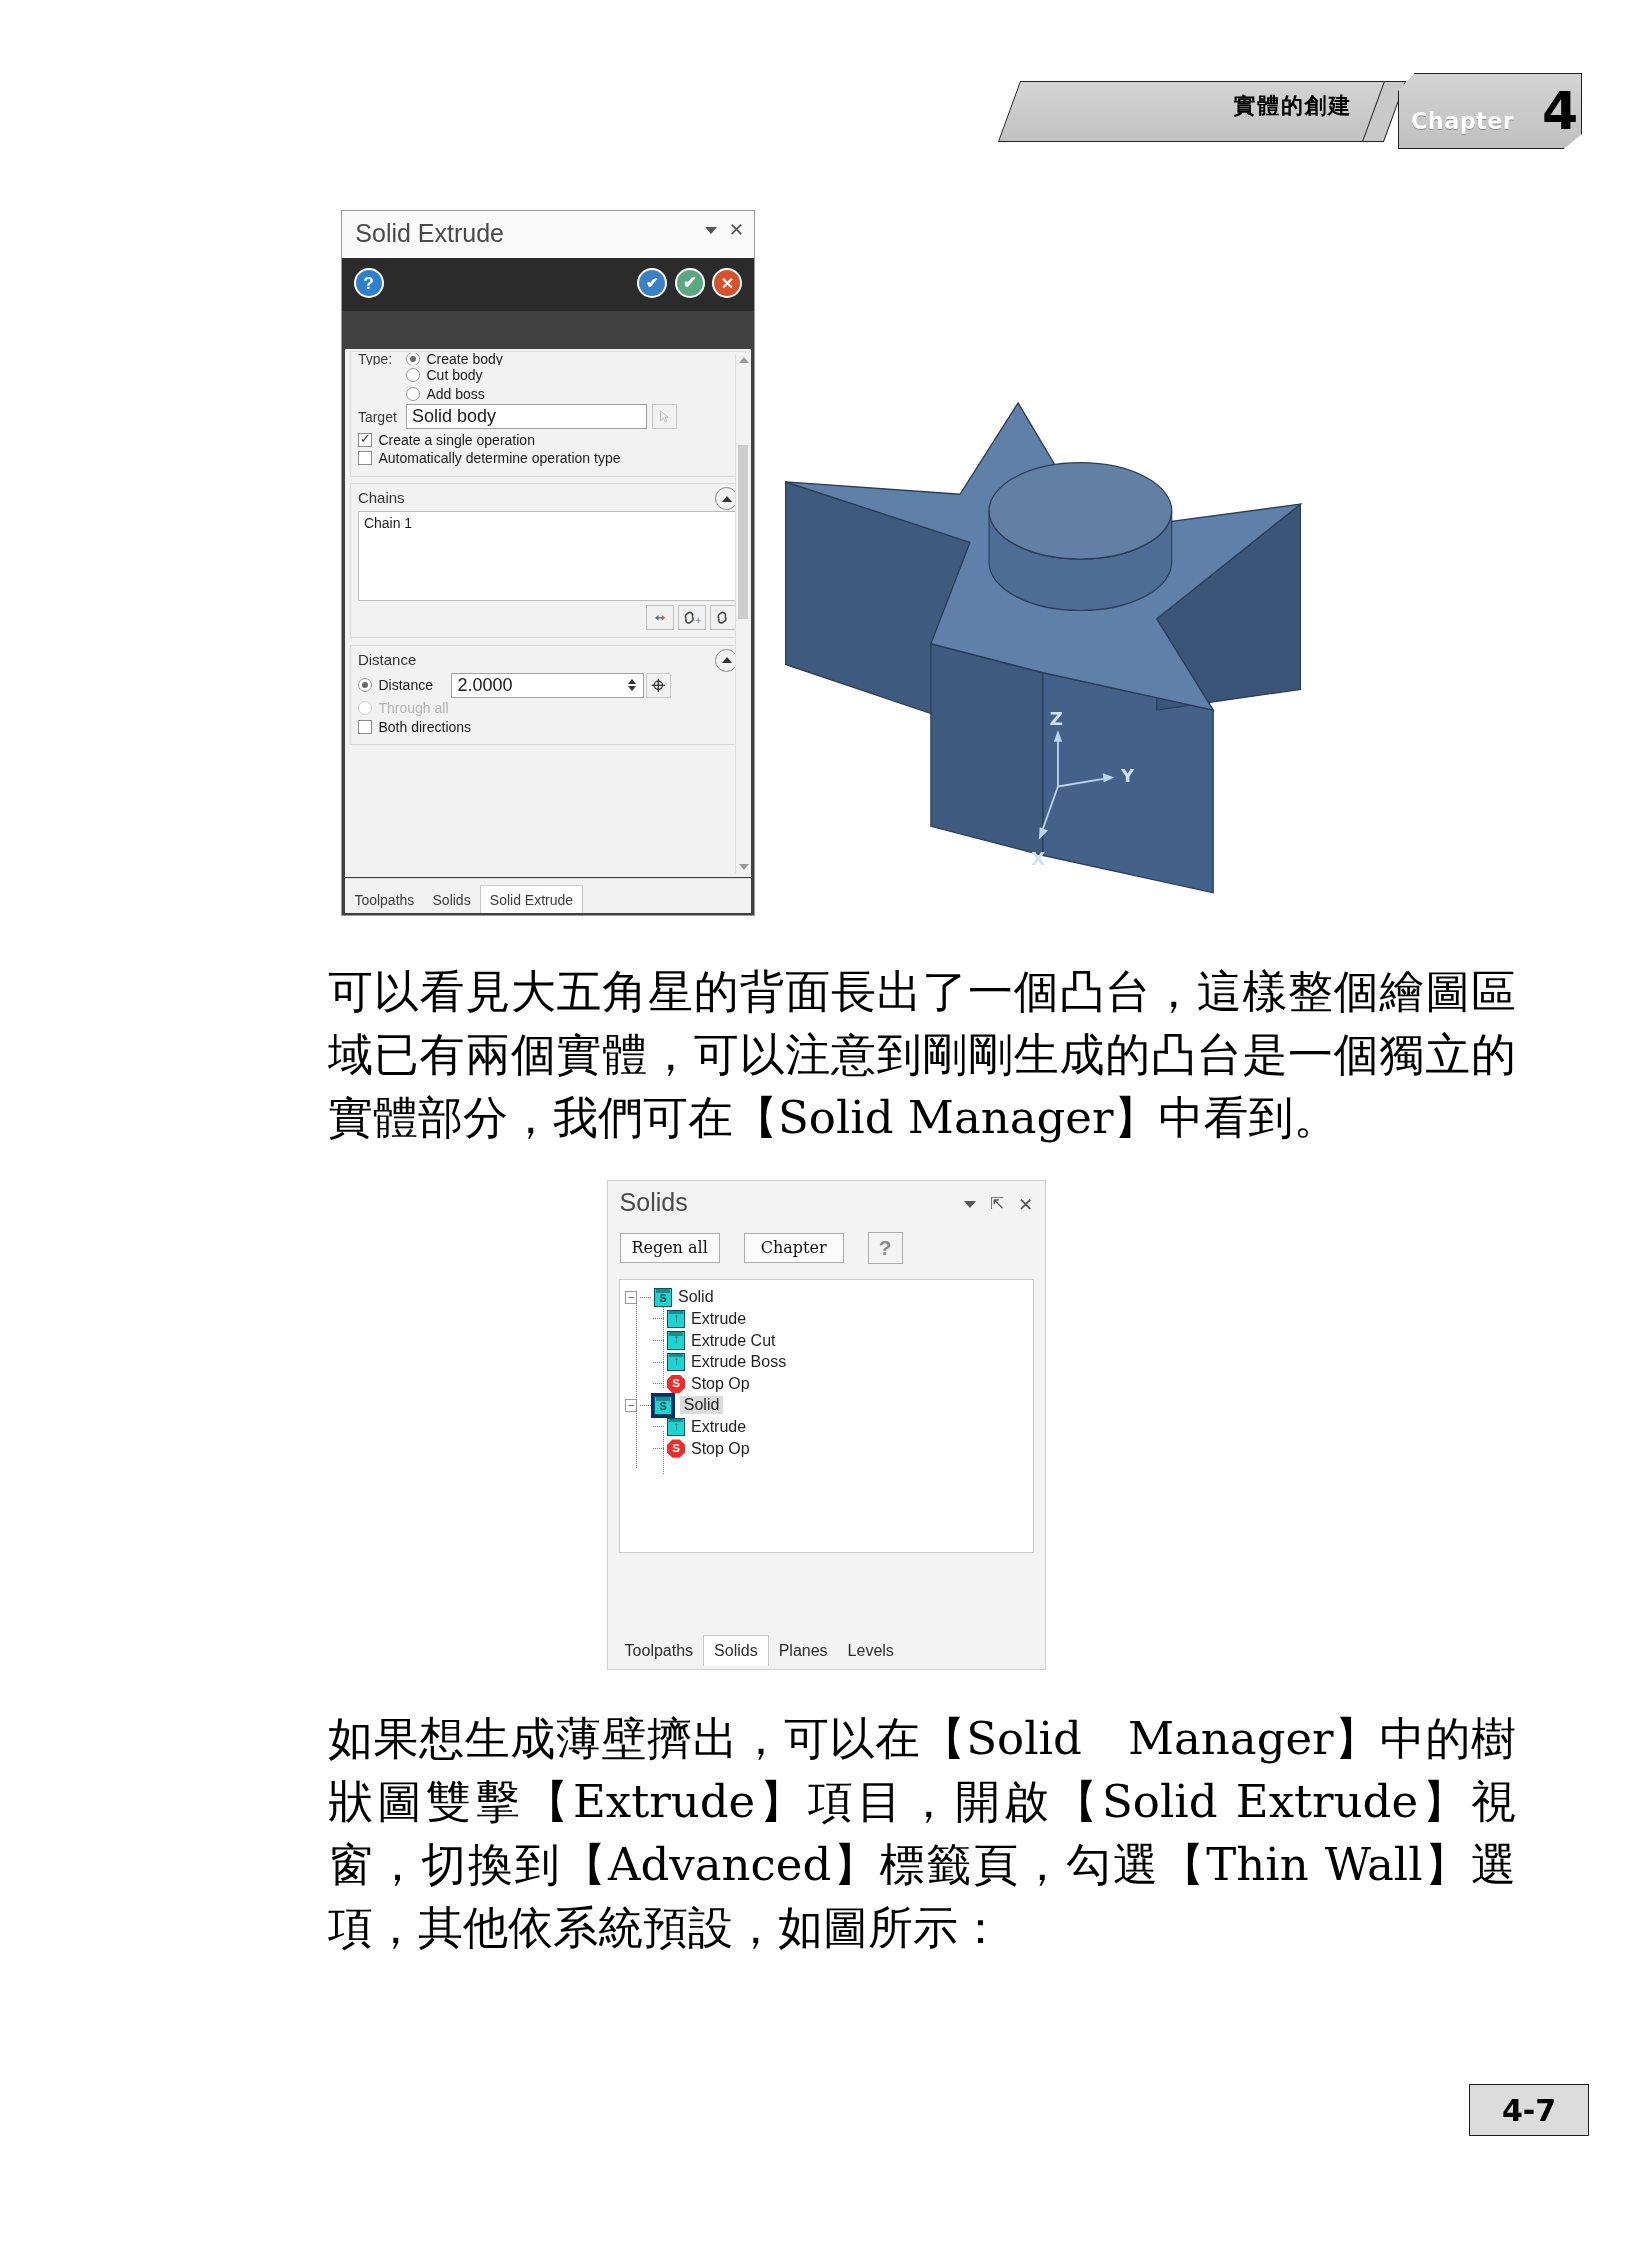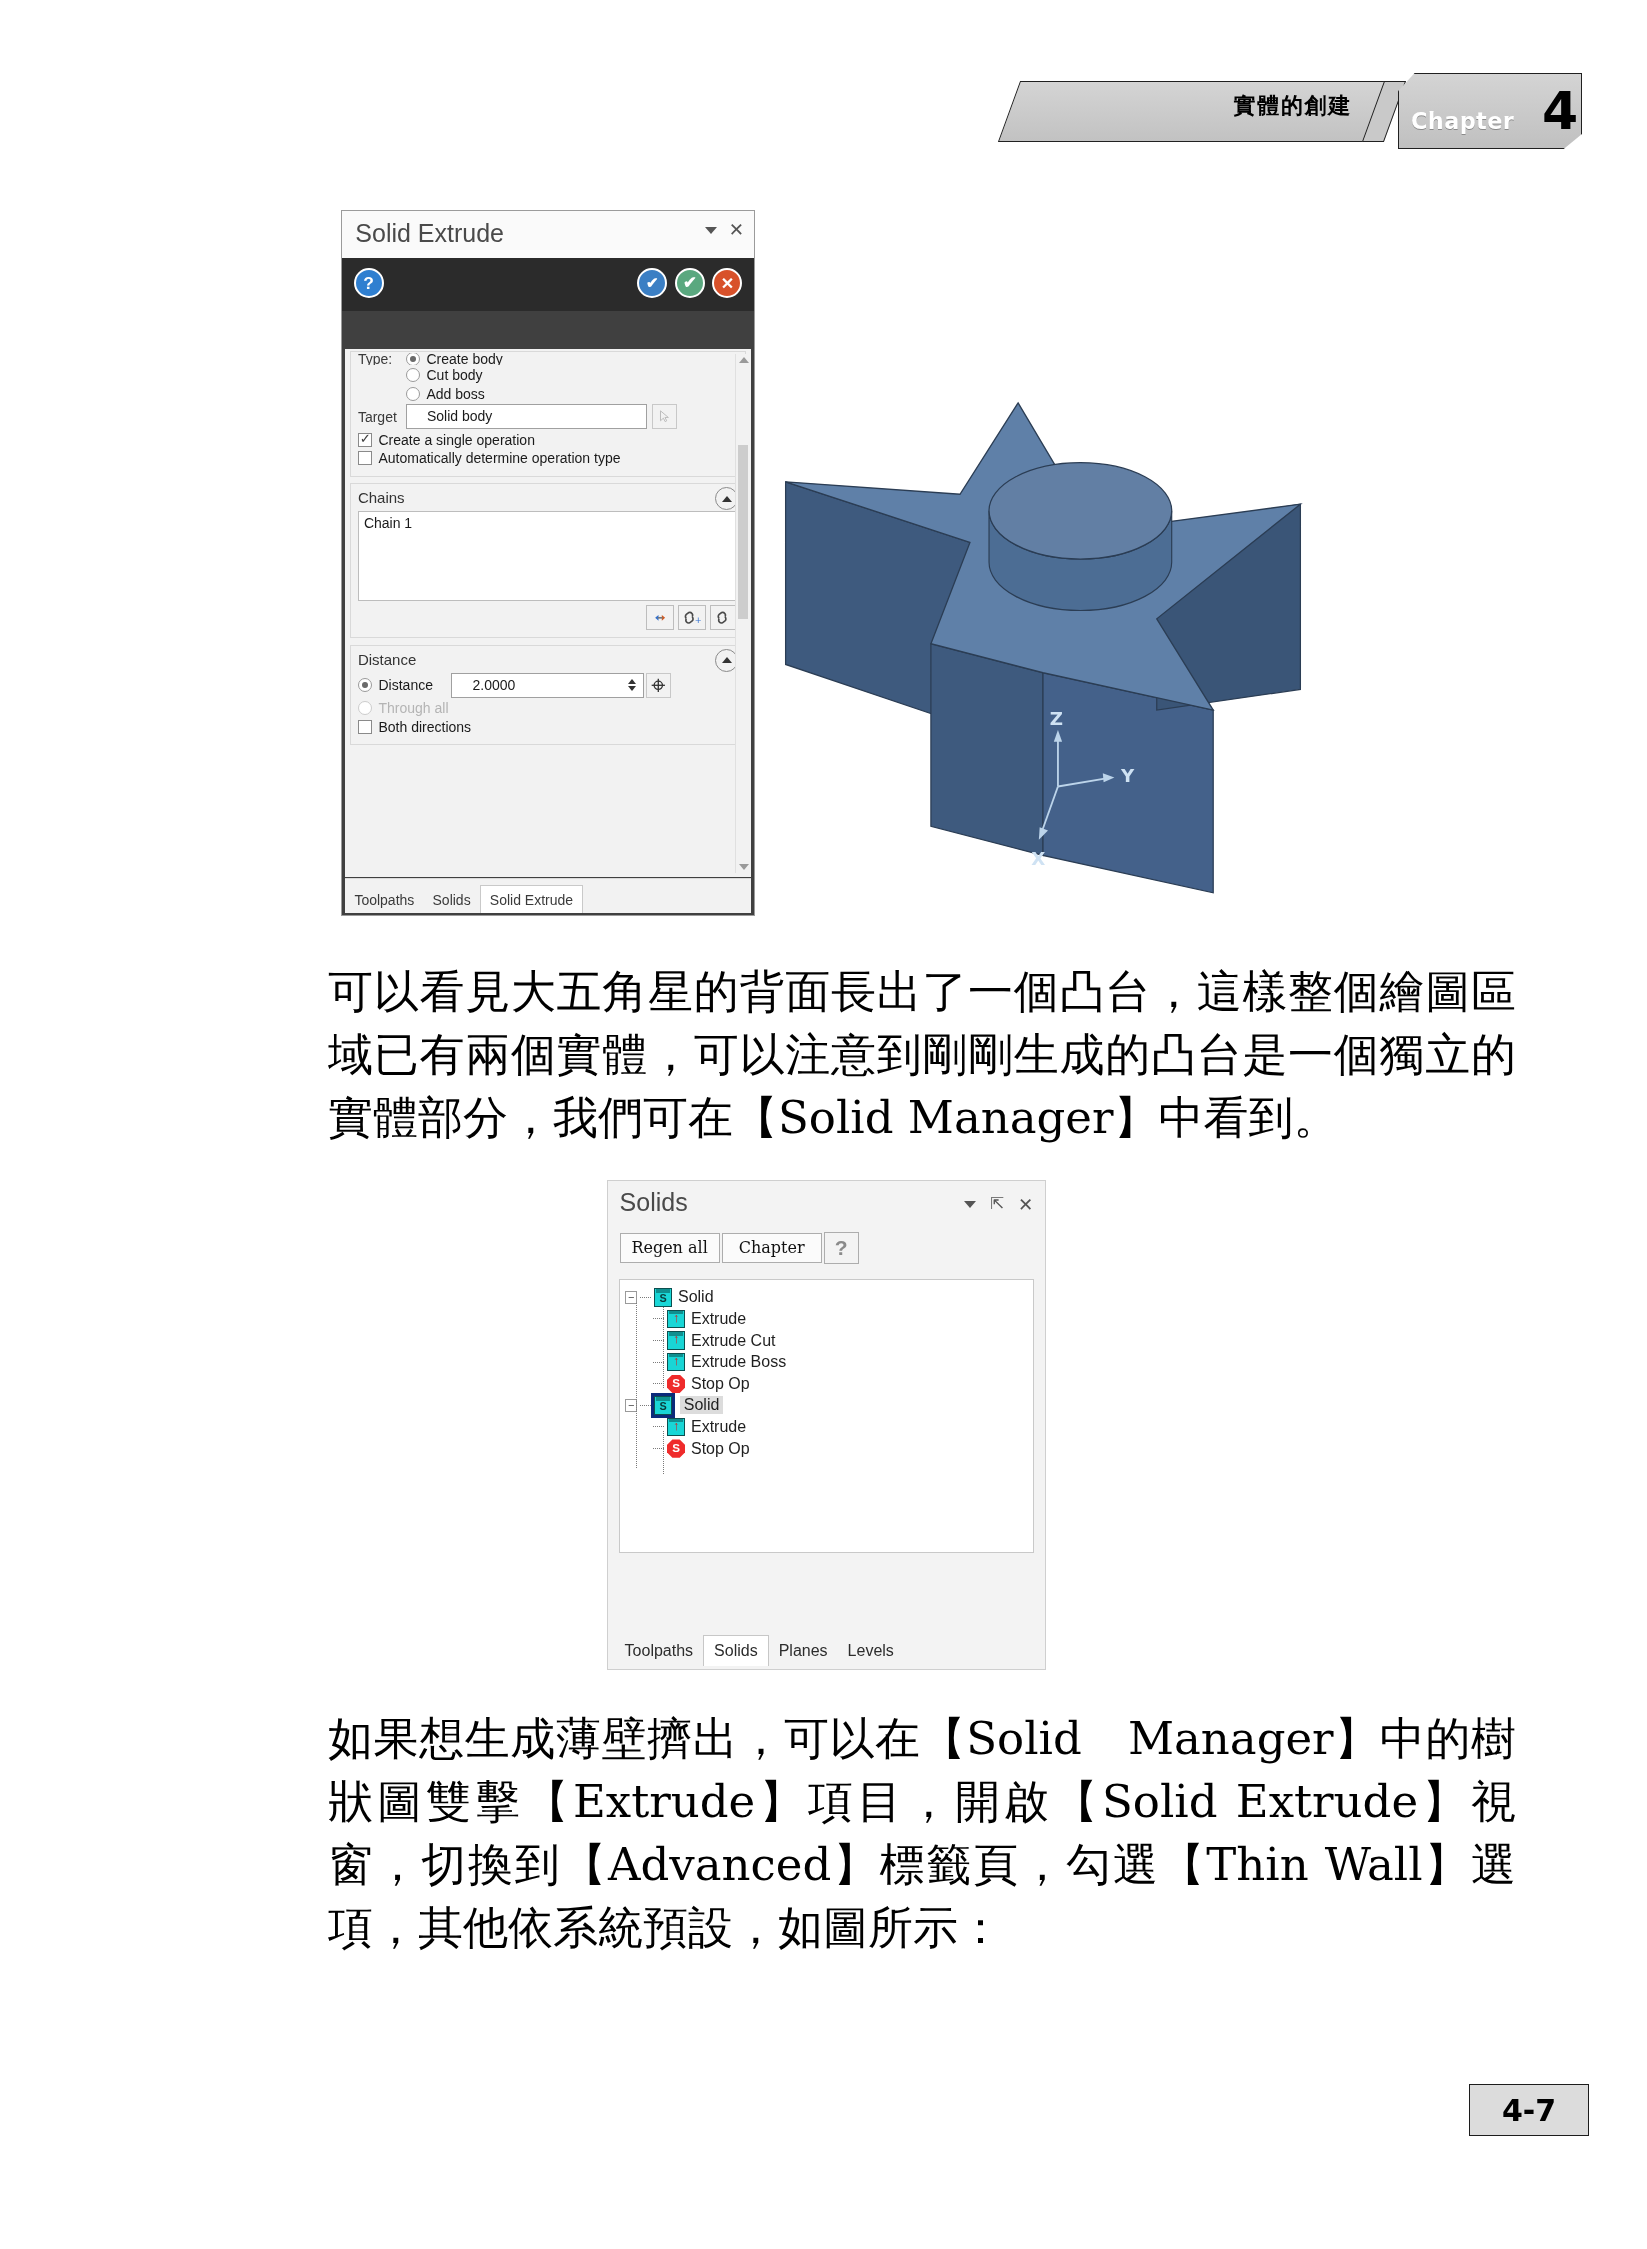--- a/index.html
+++ b/index.html
@@ -82,21 +82,21 @@
 
   .grp { background:#f2f2f2; border:0.8px solid #d9d9d9; margin:0 5px 6.6px 5px; padding:5px 6.6px 6.6px 6.6px; position:relative; }
   .row { display:flex; align-items:center; margin:2.5px 0; font-size:14px; }
   .lbl-type { width:48px; color:#3a3a3a; }
   .radio { width:14px; height:14px; border:1.2px solid #9a9a9a; border-radius:50%; display:inline-block; margin-right:6.6px; position:relative; background:#fff; flex:none; }
   .radio.sel::after { content:""; position:absolute; left:3.3px; top:3.3px; width:5.8px; height:5.8px; border-radius:50%; background:#6a6a6a; }
   .radio.dis { border-color:#cccccc; }
   .chk { width:14px; height:14px; border:1.2px solid #8a8a8a; background:#fff; display:inline-block; margin-right:6.6px; position:relative; flex:none; }
   .chk.on::after { content:"✓"; position:absolute; left:0.8px; top:-3.3px; font-size:13.3px; color:#444; }
   .dis-text { color:#b4b4b4; }
-  .field { background:#fff; border:0.8px solid #a0a0a0; height:25px; line-height:23px; padding:0 20px; font-size:14px; }
+  .field { background:#fff; border:0.8px solid #a0a0a0; height:25px; line-height:23px; padding:0 5px; font-size:18px; }
   .mini-btn { width:25px; height:25px; border:0.8px solid #c8c8c8; background:#f2f2f2; display:inline-flex; align-items:center; justify-content:center; }
   .grp-title { font-size:15px; color:#333; }
   .collapse-btn { position:absolute; right:6.6px; top:3.3px; width:23px;height:23px;border-radius:50%; border:1.2px solid #8a8a8a; display:flex;align-items:center;justify-content:center; background:#f2f2f2;}
   .chev-up { width:0;height:0;border-left:5.8px solid transparent;border-right:5.8px solid transparent;border-bottom:6.6px solid #333; }
   .chains-list { background:#fff; border:0.8px solid #bdbdbd; height:90px; padding:3.3px 5px; font-size:14px; }
   .chain-btns { display:flex; justify-content:flex-end; gap:4.2px; margin-top:4.2px; }
   .chain-btn { width:28px;height:25px;border:0.8px solid #bdbdbd;background:#f2f2f2;display:flex;align-items:center;justify-content:center;font-size:12.5px;}
 
   .se-scroll { position:absolute; right:5px; top:143px; width:14px; bottom:42px; background:#f2f2f2; border-left:0.8px solid #e0e0e0;}
   .se-scroll .thumb { position:absolute; left:1.7px; top:91px; width:10.8px; height:174px; background:#cdcdcd; }
@@ -121,21 +121,21 @@
   #para-2 { top:1707px; }
 
   
   #solids-panel {
     position:absolute; left:607px; top:1180px; width:439px; height:490px;
     background:#f3f3f3; border:0.8px solid #cfcfcf; font-size:15px; color:#1f1f1f;
   }
   .sp-titlebar { height:45px; position:relative; background:#f3f3f3; }
   .sp-title { position:absolute; left:11.6px; top:6.6px; font-size:25px; color:#4a4a4a; }
   .sp-btns { position:absolute; right:11.6px; top:13.3px; display:flex; gap:14px; align-items:center; color:#555; }
-  .sp-toolbar { height:43px; display:flex; align-items:center; gap:2px; padding:0 11.6px; }
+  .sp-toolbar { height:43px; display:flex; align-items:center; gap:24px; padding:0 11.6px; }
   .sp-btn { border:0.8px solid #adadad; background:#fbfbfb; height:30px; min-width:100px; display:flex; align-items:center; justify-content:center;
             font-family:"DejaVu Serif", serif; font-size:16px; color:#111; }
   .sp-help { width:35px; height:32px; border:0.8px solid #adadad; background:#f3f3f3; display:flex; align-items:center; justify-content:center;
              font-size:21px; color:#8a8a8a; font-weight:bold; }
   .sp-tree { position:absolute; left:10.8px; right:10.8px; top:98px; height:274px; background:#fff; border:0.8px solid #c9c9c9; padding:6.6px 5px; }
   .tnode { display:flex; align-items:center; height:21.6px; font-size:16px; white-space:nowrap; }
   .tog { width:12.5px;height:12.5px;border:0.8px solid #9a9a9a;background:#fff;display:inline-flex;align-items:center;justify-content:center;
          font-size:10.8px;line-height:9.1px;color:#444;margin-right:2.5px;flex:none;}
   .dots { width:11.6px; border-top:1.7px dotted #7a7a7a; margin-right:2.5px; flex:none; }
   .ico { width:18.3px;height:18.3px;margin-right:5.8px;flex:none;display:inline-block;position:relative;}

